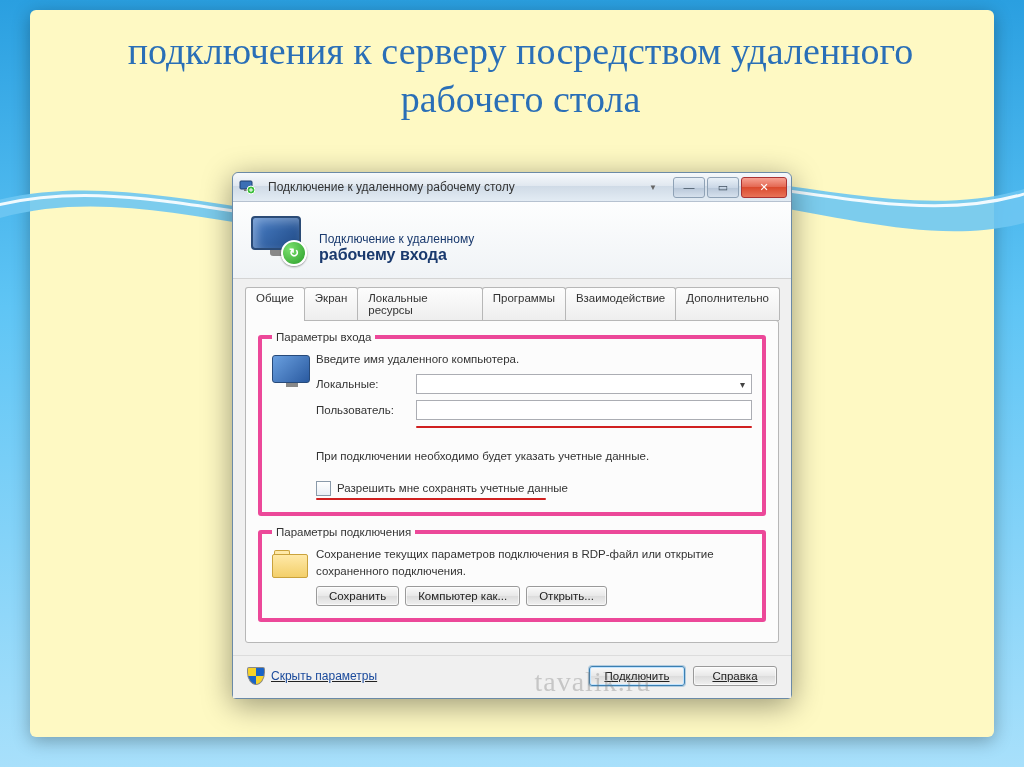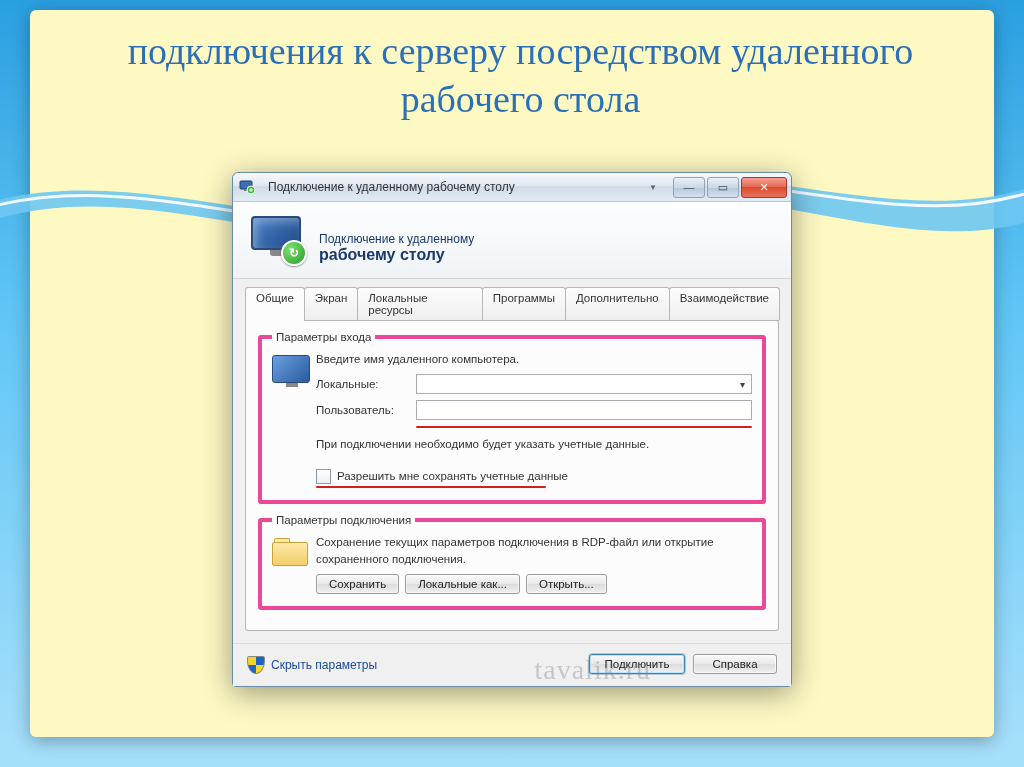--- a/index.html
+++ b/index.html
@@ -204,24 +204,25 @@
     cursor: pointer;
   }
   .btn.default {
     border-color: #3c7fb1;
     box-shadow: inset 0 0 0 1px #bfe3ff, 0 0 0 1px rgba(37,121,186,0.3);
   }
   .btn-row { display: flex; gap: 6px; margin-top: 6px; }
 
   .footer-bar {
     display: flex;
-    align-items: flex-end;
+    align-items: center;
     background: #f0f0f0;
     padding: 10px 14px 12px 14px;
     border-top: 1px solid #dcdcdc;
+    text-decoration: underline;
   }
   .hide-params {
     display: flex; align-items: center; gap: 6px;
     color: #1a4a9c; font-size: 12px;
   }
   .hide-params .shield {
     width: 16px; height: 16px;
     background: conic-gradient(#1a64c7 0 25%, #f6d22a 0 50%, #1a64c7 0 75%, #f6d22a 0 100%);
     border-radius: 2px 2px 50% 50% / 2px 2px 70% 70%;
     border: 1px solid #888;
@@ -295,32 +296,32 @@
     </div>
 
     <div class="header-area">
       <div class="rdp-icon">
         <div class="monitor"></div>
         <div class="stand"></div>
         <div class="badge">↻</div>
       </div>
       <div class="header-text">
         <div class="line1">Подключение к удаленному</div>
-        <div class="line2">рабочему столу</div>
+        <div class="line2">рабочему входа</div>
       </div>
     </div>
 
     <div class="body-area">
       <div class="tabs">
         <div class="tab active">Общие</div>
         <div class="tab">Экран</div>
         <div class="tab">Локальные ресурсы</div>
         <div class="tab">Программы</div>
+        <div class="tab">Взаимодействие</div>
         <div class="tab">Дополнительно</div>
-        <div class="tab">Взаимодействие</div>
       </div>
 
       <div class="tab-panel">
 
         <fieldset class="group">
           <legend>Параметры входа</legend>
           <div class="group-row">
             <div class="group-icon">
               <div class="small-monitor"></div>
               <div class="small-monitor-stand"></div>
@@ -334,21 +335,21 @@
               </div>
 
               <div class="form-row">
                 <label>Пользователь:</label>
                 <div class="textinput"></div>
               </div>
               <div style="margin-left:100px;">
                   <div class="underline-red"></div>
                 </div>
 
-              <div style="margin-top:8px;">При подключении необходимо будет указать учетные данные.</div>
+              <div style="margin-top:20px;">При подключении необходимо будет указать учетные данные.</div>
 
               <div class="checkbox-row">
                 <div class="checkbox"></div>
                 <span>Разрешить мне сохранять учетные данные</span>
               </div>
               <div style="max-width:230px;">
                   <div class="underline-red"></div>
                 </div>
             </div>
           </div>
@@ -360,21 +361,21 @@
             <div class="group-icon">
               <div class="folder-icon">
                   <div class="tab2"></div>
                   <div class="back"></div>
                 </div>
             </div>
             <div class="group-content">
               <div>Сохранение текущих параметров подключения в RDP-файл или открытие сохраненного подключения.</div>
               <div class="btn-row">
                 <button class="btn">Сохранить</button>
-                <button class="btn">Локальные как...</button>
+                <button class="btn">Компьютер как...</button>
                 <button class="btn">Открыть...</button>
               </div>
             </div>
           </div>
         </fieldset>
 
       </div>
     </div>
 
     <div class="footer-bar">

